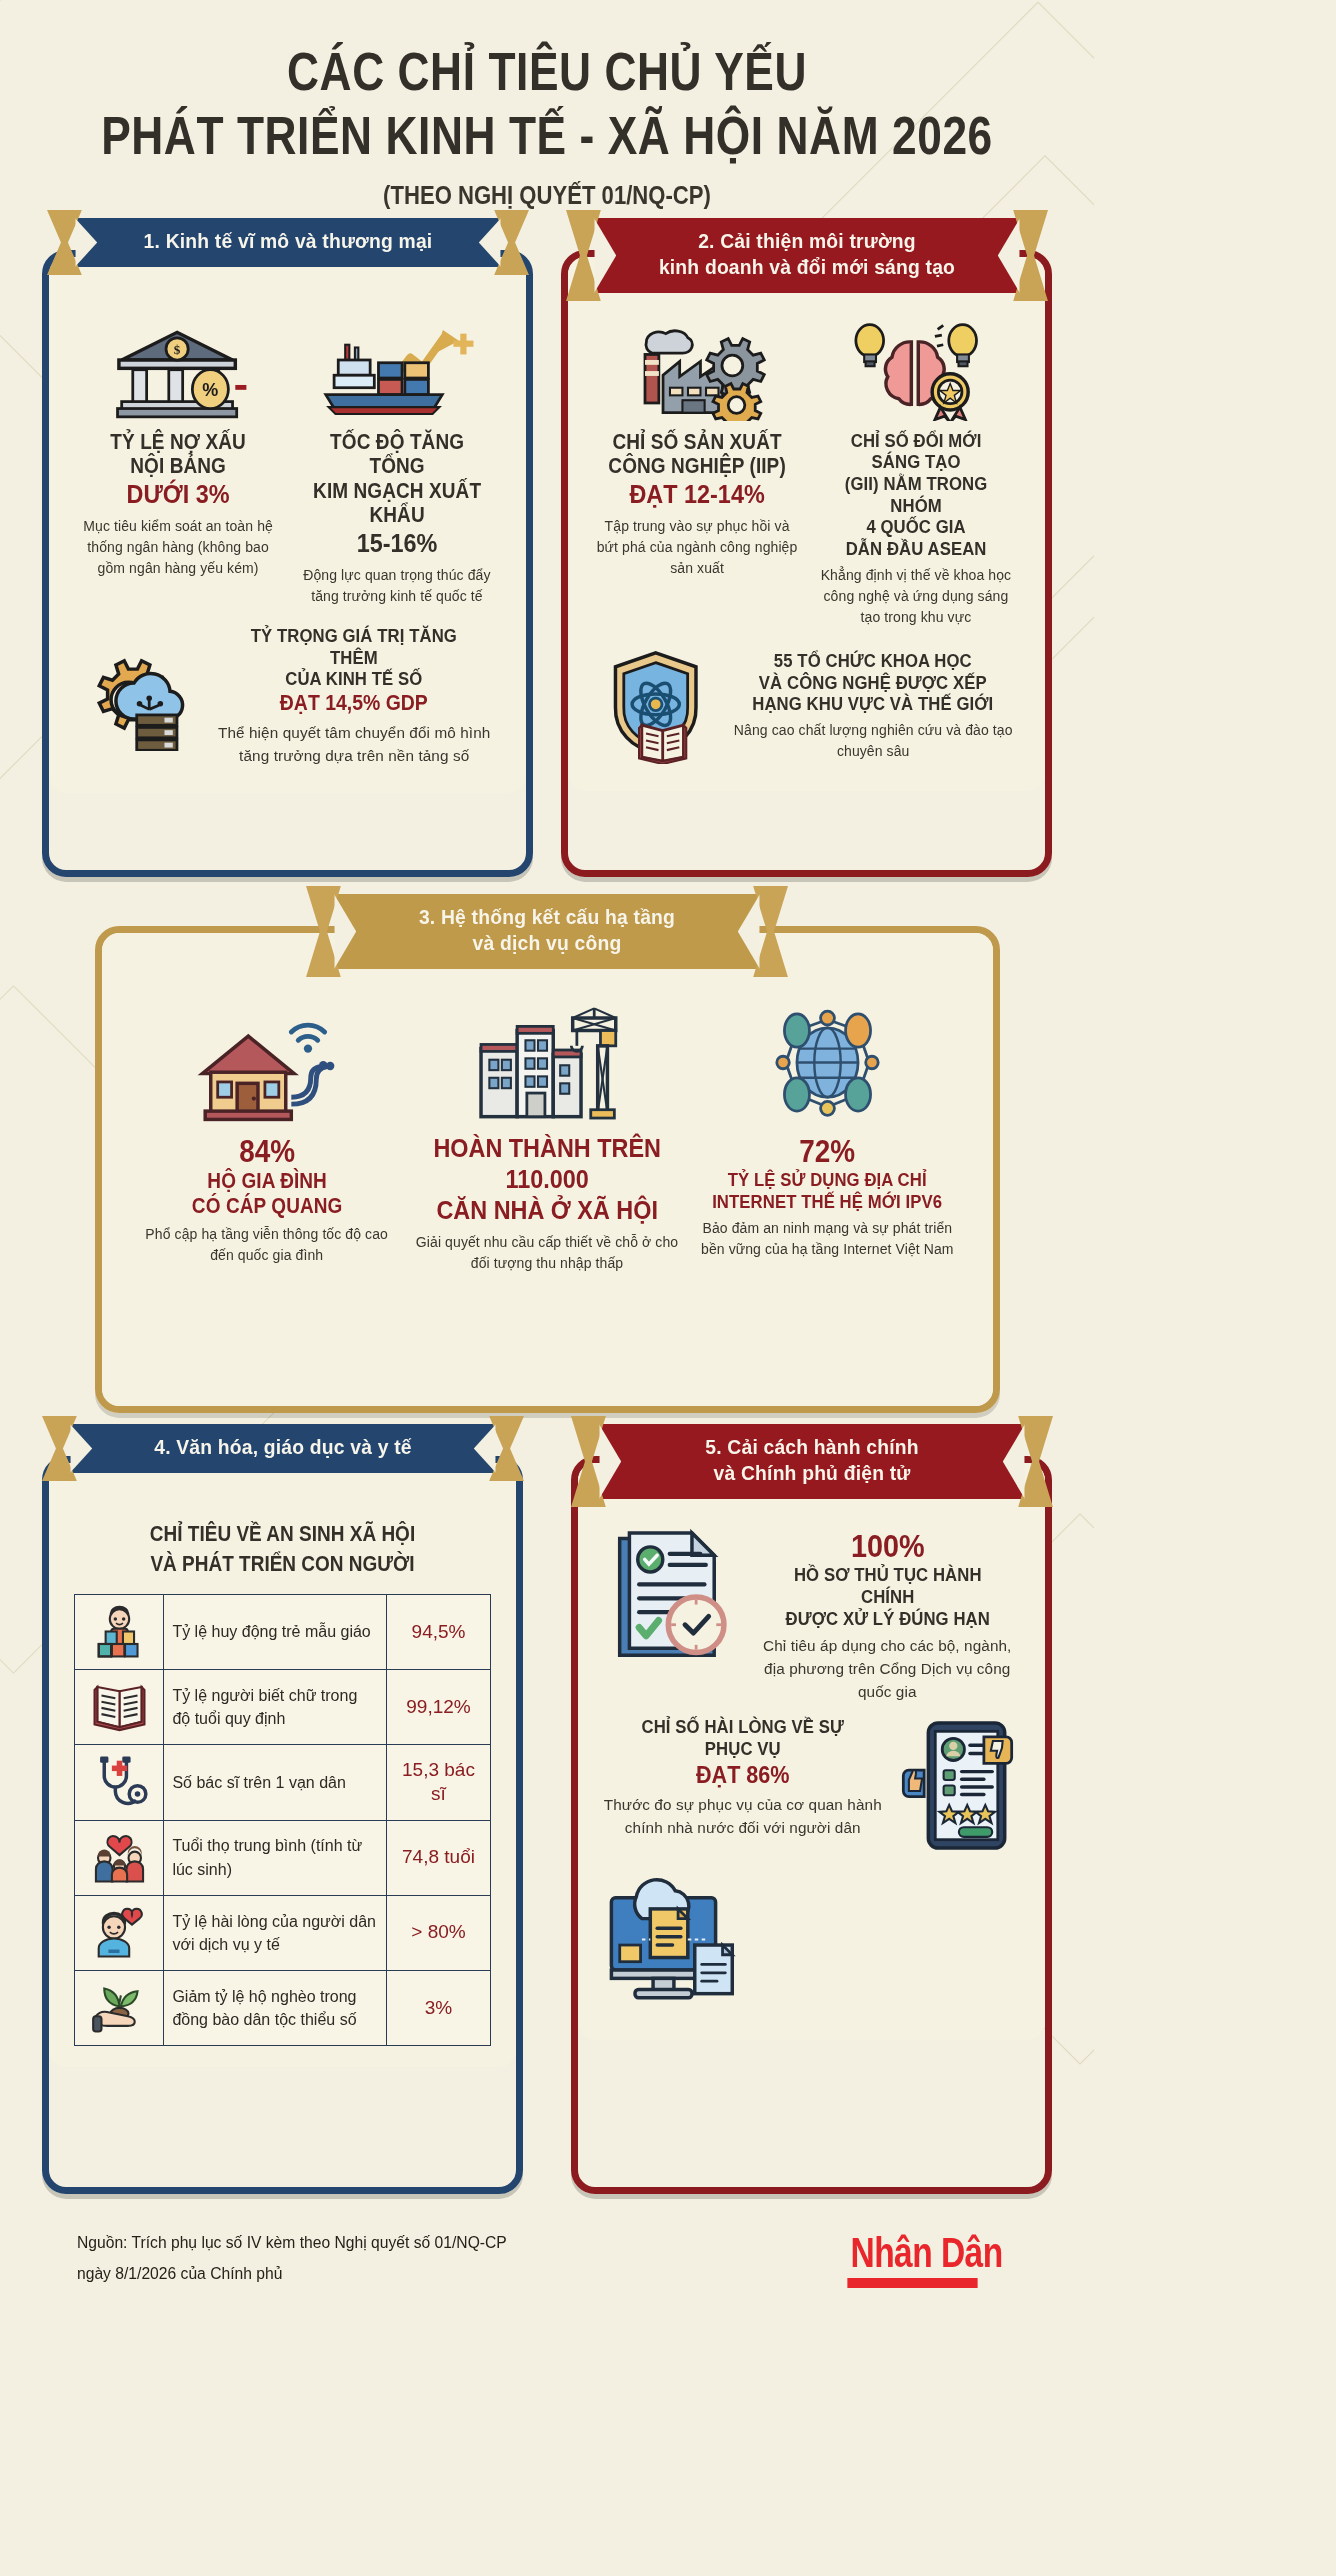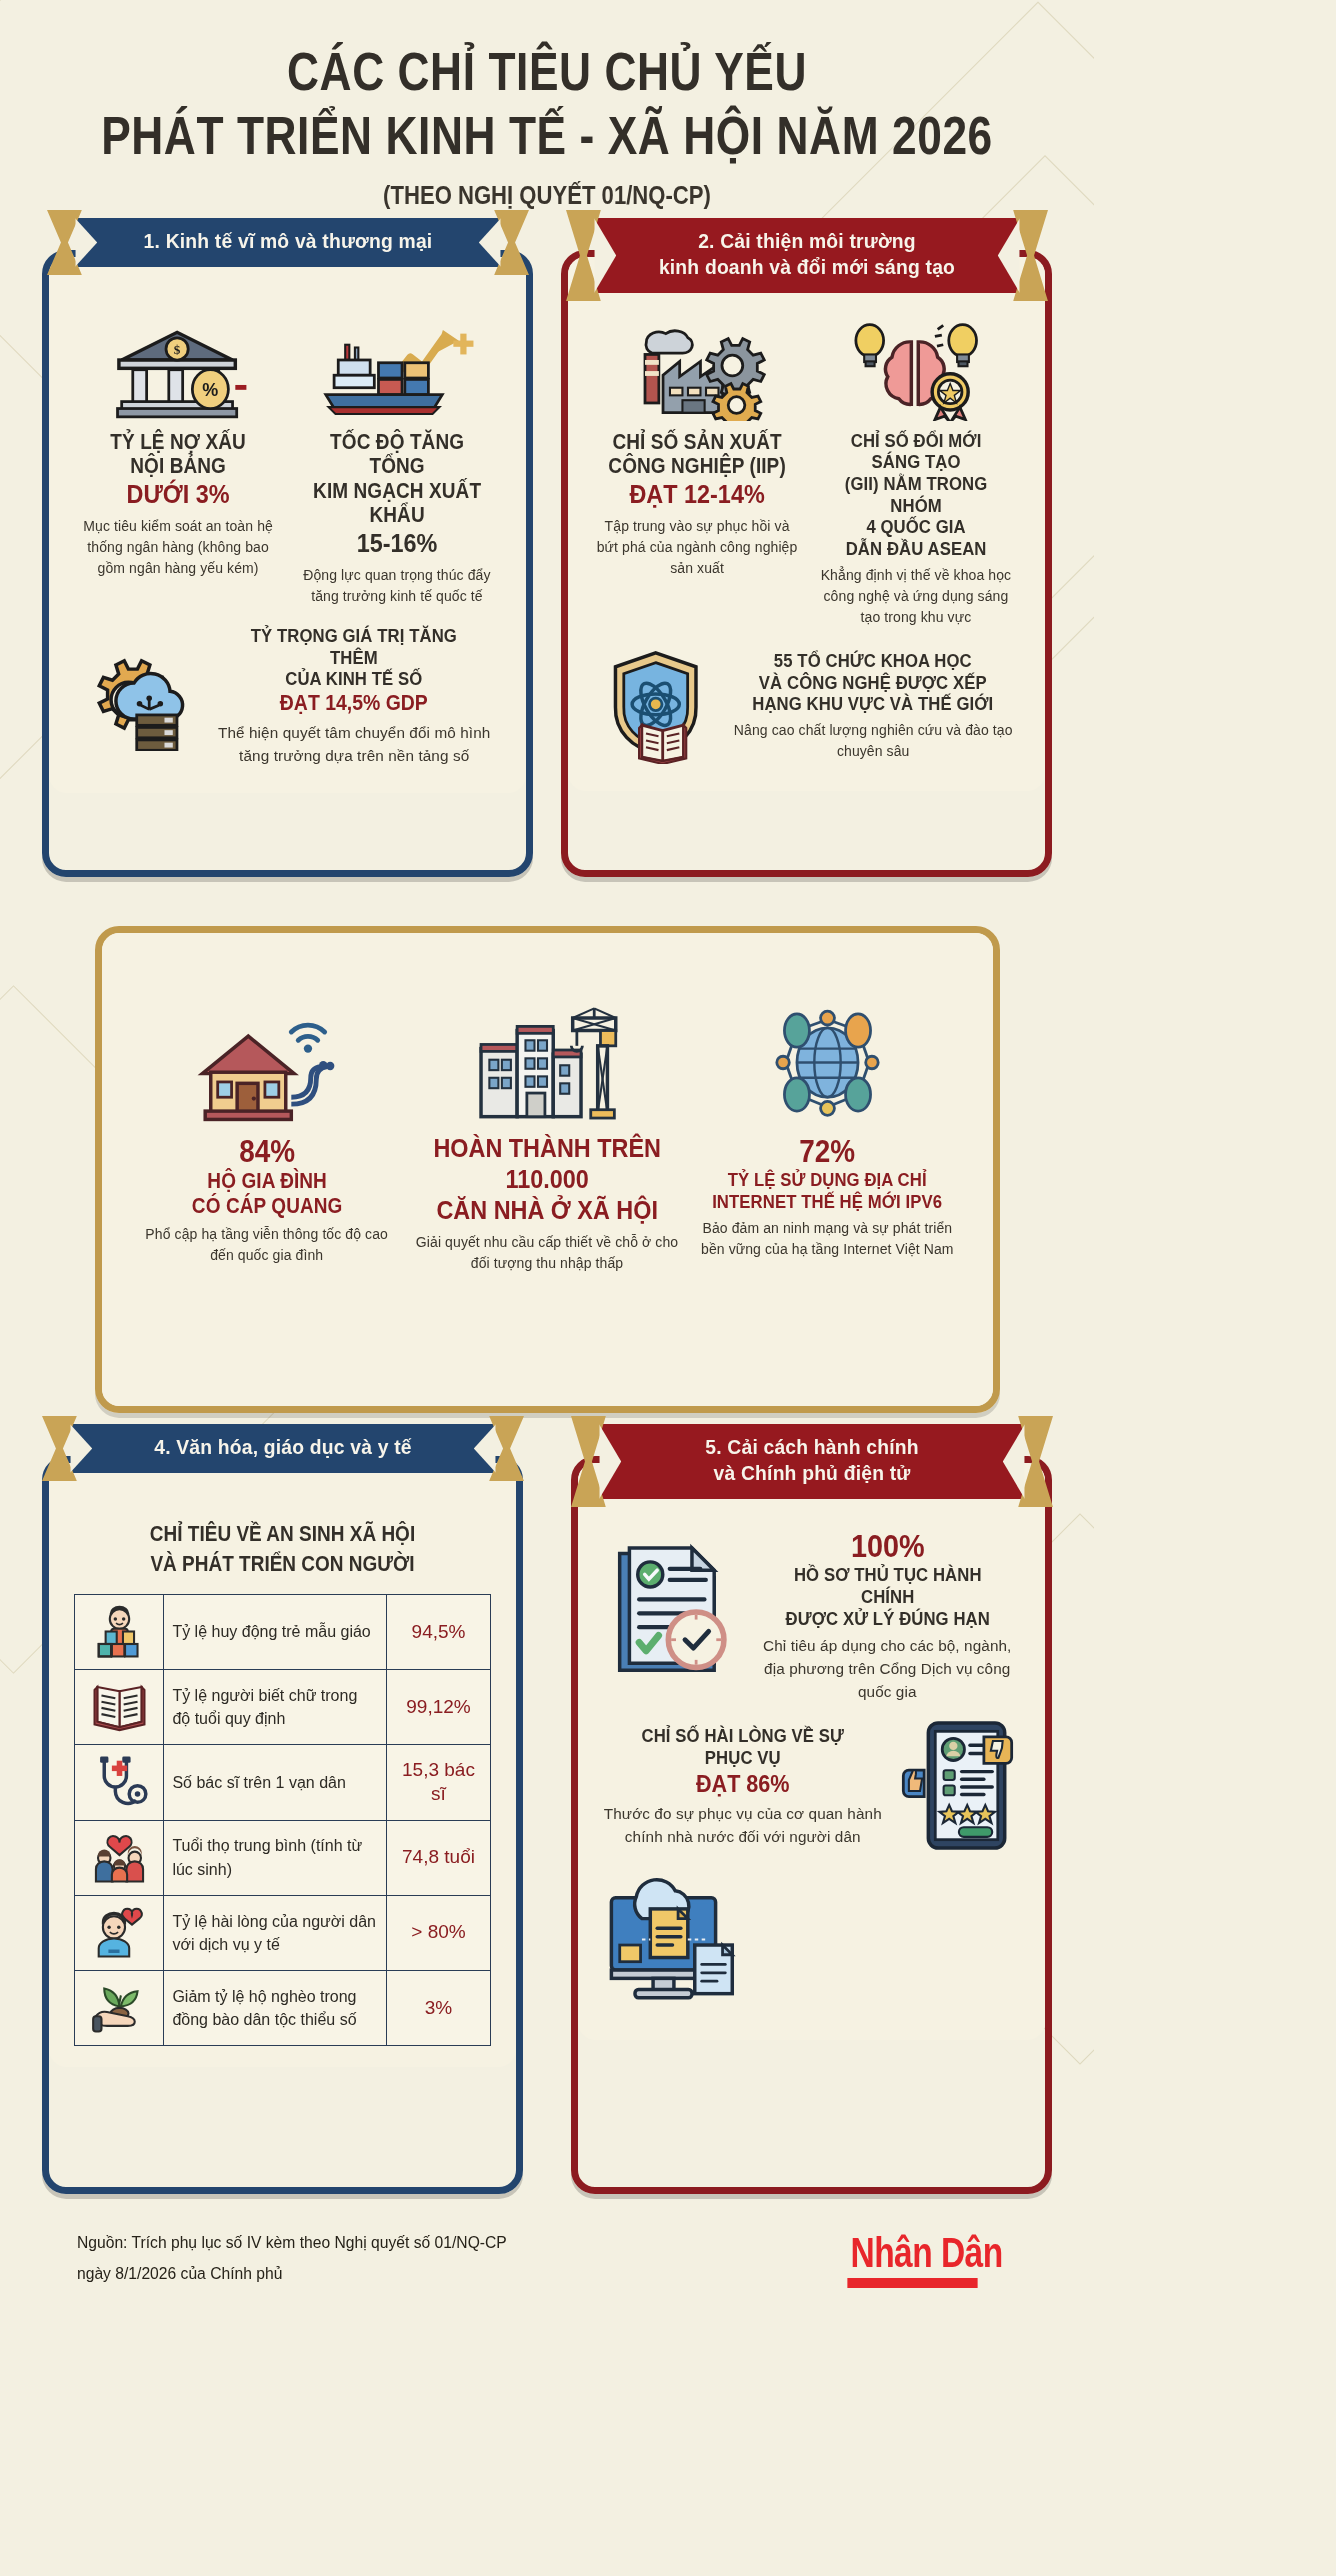--- a/index.html
+++ b/index.html
@@ -129,21 +129,21 @@
     text-align:center; font-weight:bold; color:#332f29;
     font-size:21.6px; line-height:1.2; transform:scaleX(.88); margin-bottom:16.7px;
   }
   table { width:100%; border-collapse:collapse; }
   table td { border:1.4px solid #2a3c55; padding:7px 8.4px; background:#f8f4e6; }
   td.c-ico { width:89px; text-align:center; padding:5.6px; }
   td.c-lbl { font-size:16px; color:#2d2a24; line-height:1.45; }
   td.c-val { width:104px; text-align:center; font-size:19px; color:#8a1d21; line-height:1.3; }
 
   
-  .s5row { display:flex; align-items:center; gap:12.5px; margin-bottom:12.5px; }
+  .s5row { display:flex; align-items:flex-start; gap:12.5px; margin-bottom:12.5px; }
   .s5row .t { flex:1; }
   .s5 .tc { text-align:center; }
 
   
   .footer {
     position:relative; z-index:3; margin-top:33px;
     display:flex; align-items:center; justify-content:space-between;
     padding:0 70px 42px 77px;
   }
   .source { font-size:17.4px; line-height:1.75; color:#262219; transform:scaleX(.9); transform-origin:left; }
@@ -362,20 +362,30 @@
               <div class="desc sm">Nâng cao chất lượng nghiên cứu và đào tạo chuyên sâu</div>
             </div>
           </div>
         </div>
       </div>
     </div>
   </div>
 
   <div class="row row-mid">
     <div class="card gold w2">
+      <div class="ribbon-wrap">
+        <div class="ribbon ribbon-gold">
+          <span class="wing l"></span>
+          <span class="wing r"></span>
+          <span class="notch l"></span>
+          <span class="notch r"></span>
+          <span class="line">3. Hệ thống kết cấu hạ tầng</span>
+          <span class="line">và dịch vụ công</span>
+        </div>
+      </div>
       <div class="card-inner">
         <div class="body" style="padding:67px 32px 28px;">
           <div class="cols3">
             <div class="col">
               <div class="ico" style="height:125px">
                 <svg width="160" height="125" viewBox="0 0 230 180">
                   <g fill="none" stroke="#2d5f8b" stroke-width="7" stroke-linecap="round">
                     <path d="M150,46 a34,34 0 0 1 48,0"></path>
                     <path d="M160,58 a20,20 0 0 1 28,0"></path>
                   </g>

